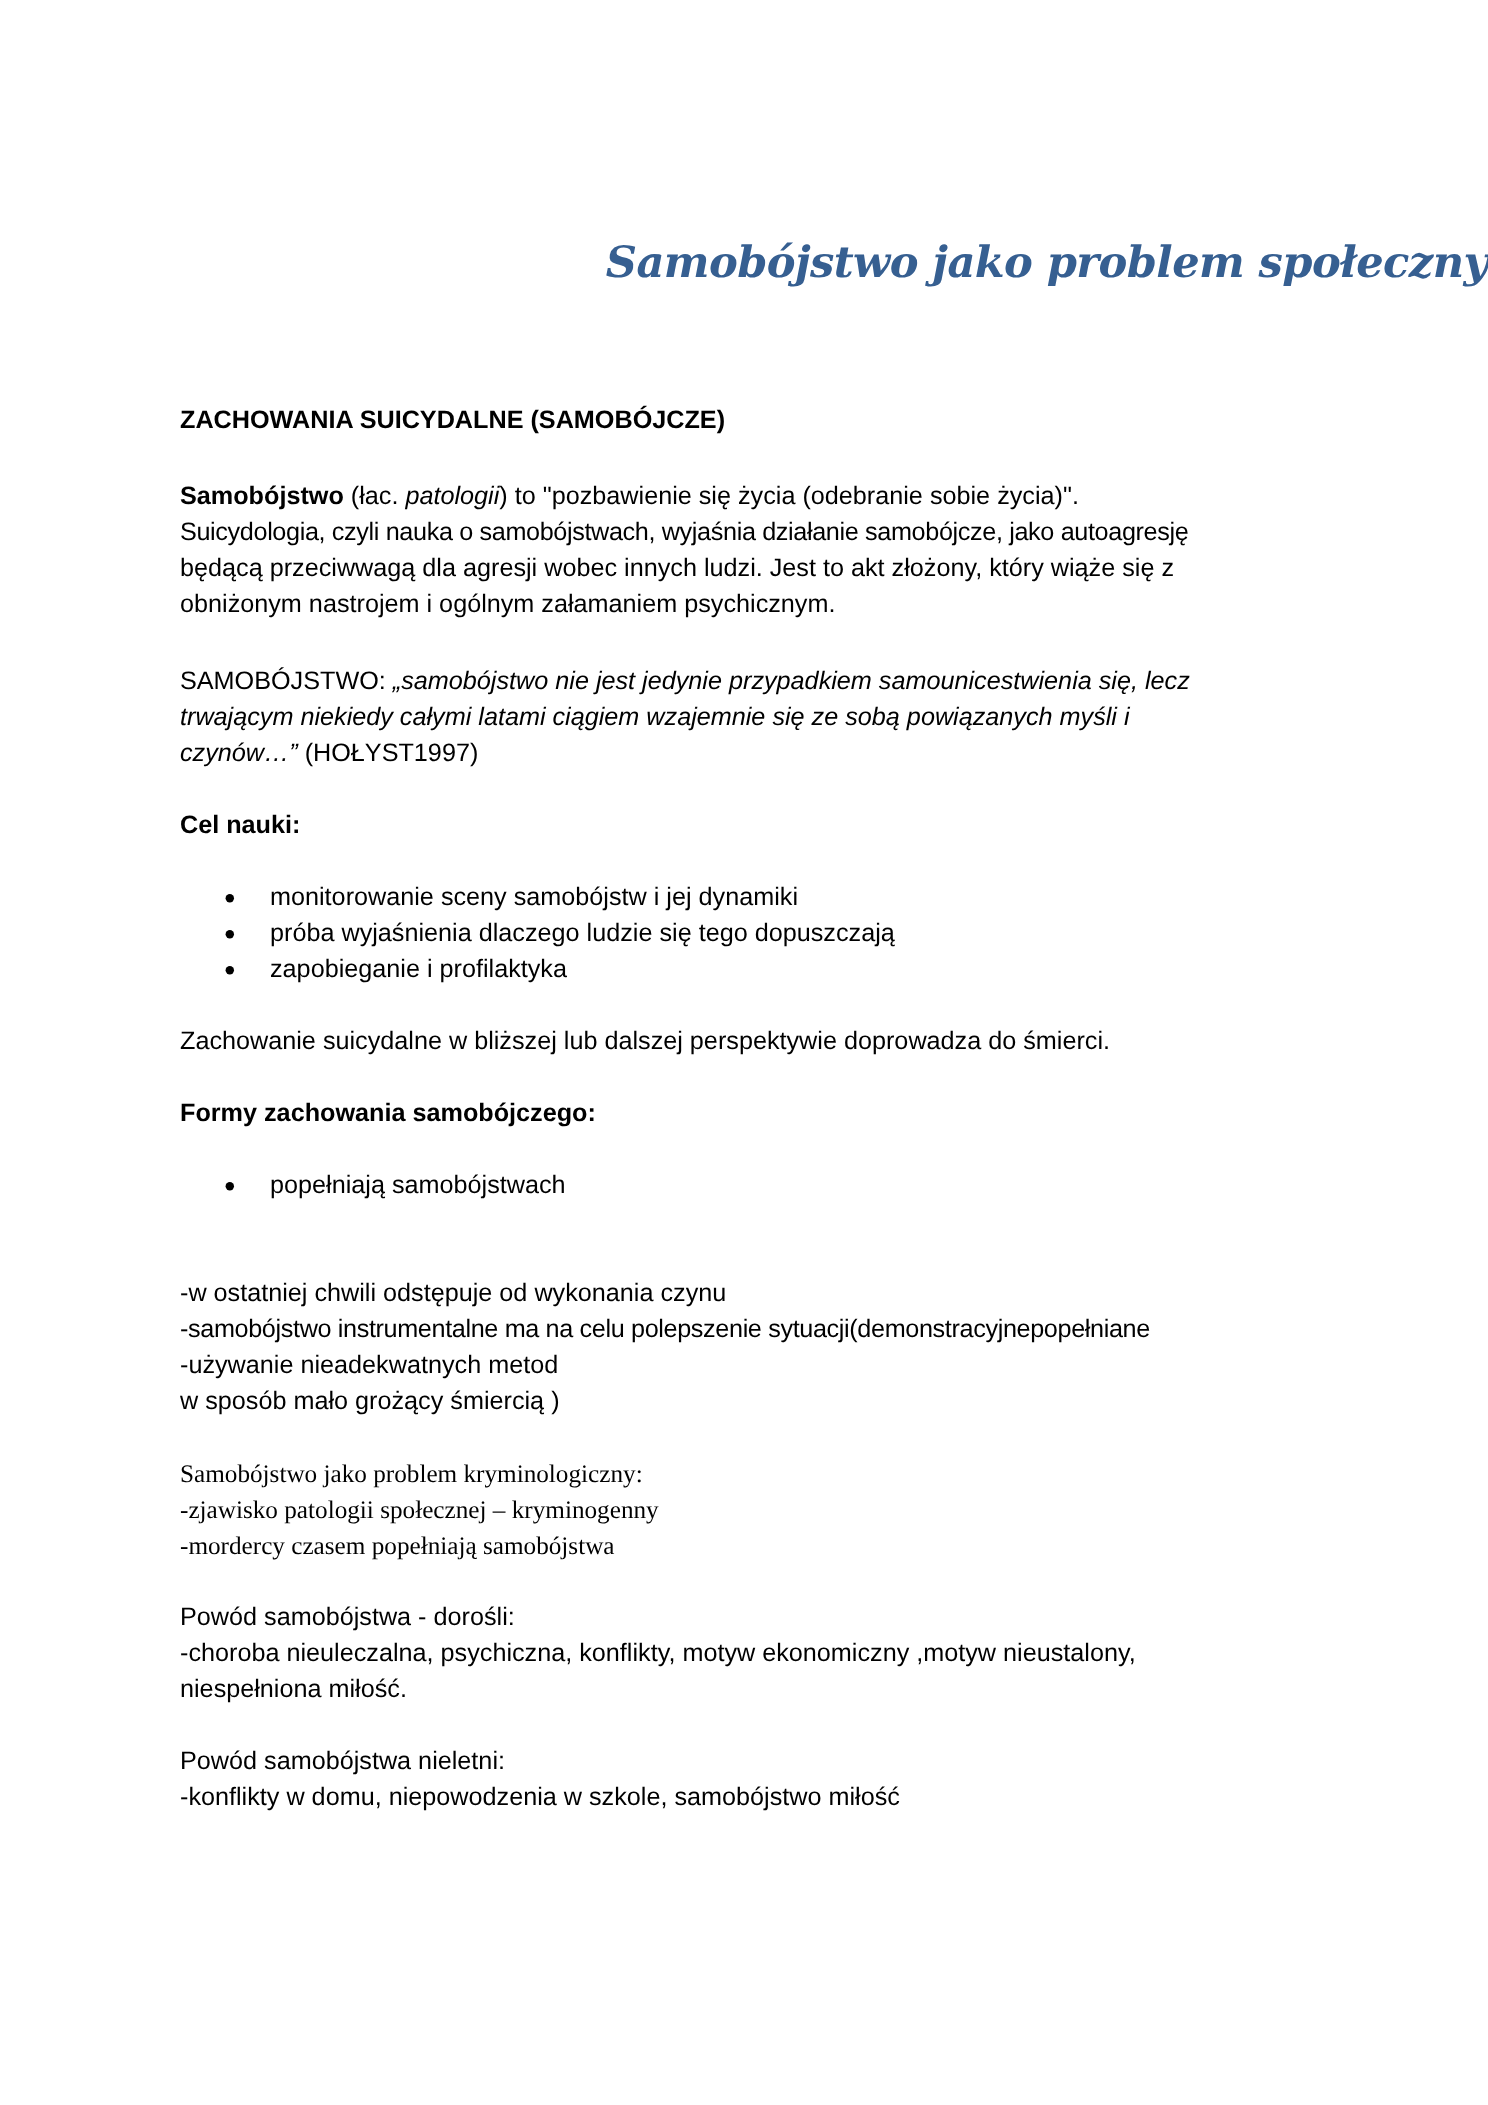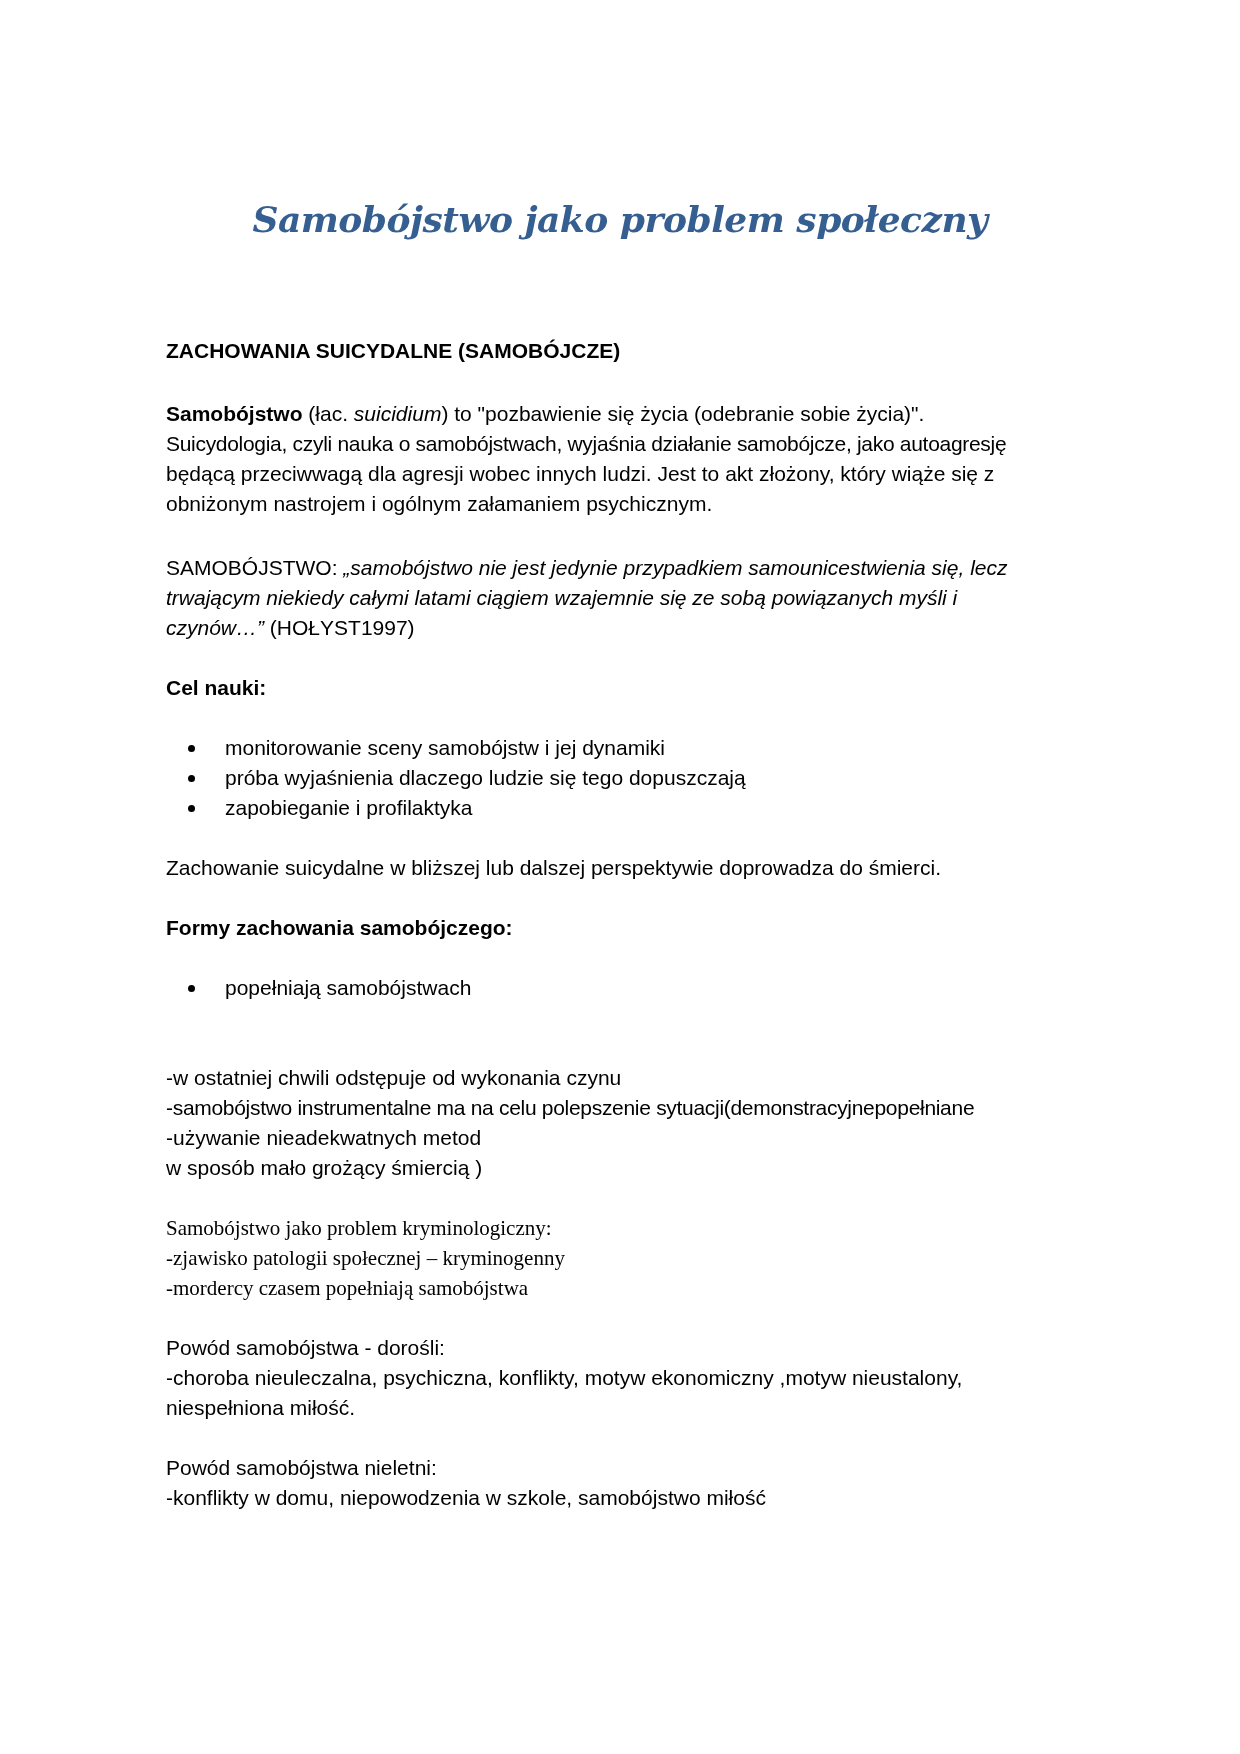--- a/index.html
+++ b/index.html
@@ -1,44 +1,44 @@
 <!DOCTYPE html>
 <html><head>
 <meta charset="utf-8">
 <style>
   html, body { margin: 0; padding: 0; background: #ffffff; }
   body { width: 1240px; height: 1754px; position: relative; overflow: hidden;
          font-family: "Liberation Sans", sans-serif; color: #000; }
   .page { position: absolute; left: 0; top: 0; width: 1240px; height: 1754px; background: #fff; }
-  .title { position: absolute; left: 0; width: 1240px; top: 198px; text-align: center;
+  .title { position: absolute; left: 0; width: 1240px; top: 198px; text-align: right;
            font-family: "DejaVu Serif", serif; font-style: italic; font-weight: bold;
            font-size: 36px; color: #365f91; letter-spacing: -0.5px; }
   .body { position: absolute; left: 150px; top: 0; width: 940px; font-size: 21px; line-height: 30px; }
-  .blk { position: absolute; left: 0; width: 940px; white-space: nowrap; margin-left: 16px; }
+  .blk { position: absolute; left: 0; width: 940px; white-space: nowrap; }
   .b { font-weight: bold; }
   .i { font-style: italic; }
   ul.bl { list-style: none; margin: 0; padding: 0; position: absolute; left: 0; width: 940px; }
   ul.bl li { position: relative; padding-left: 75px; line-height: 30px; white-space: nowrap; }
   ul.bl li::before { content: ""; position: absolute; left: 38px; top: 12px; width: 7px; height: 7px;
                      background: #000; border-radius: 50%; }
   .tight { letter-spacing: -0.3px; }
 </style>
 </head>
 <body>
 
 <div class="page">
 
   <div class="title">Samobójstwo jako problem społeczny</div>
 
   <div class="body">
 
     <div class="blk b" style="top:336px;">ZACHOWANIA SUICYDALNE (SAMOBÓJCZE)</div>
 
     <div class="blk" style="top:399px;">
-      <div><span class="b">Samobójstwo</span><span> (łac. </span><span class="i">suicidium</span><span>) to "pozbawienie się życia (odebranie sobie życia)".</span></div>
+      <div><span class="b">Samobójstwo</span><span> (łac. </span><span class="i">patologii</span><span>) to "pozbawienie się życia (odebranie sobie życia)".</span></div>
       <div class="tight">Suicydologia, czyli nauka o samobójstwach, wyjaśnia działanie samobójcze, jako autoagresję</div>
       <div>będącą przeciwwagą dla agresji wobec innych ludzi. Jest to akt złożony, który wiąże się z</div>
       <div>obniżonym nastrojem i ogólnym załamaniem psychicznym.</div>
     </div>
 
     <div class="blk" style="top:553px;">
       <div><span>SAMOBÓJSTWO: </span><span class="i">„samobójstwo nie jest jedynie przypadkiem samounicestwienia się, lecz</span></div>
       <div class="i">trwającym niekiedy całymi latami ciągiem wzajemnie się ze sobą powiązanych myśli i</div>
       <div><span class="i">czynów…”</span><span> (HOŁYST1997)</span></div>
     </div>

